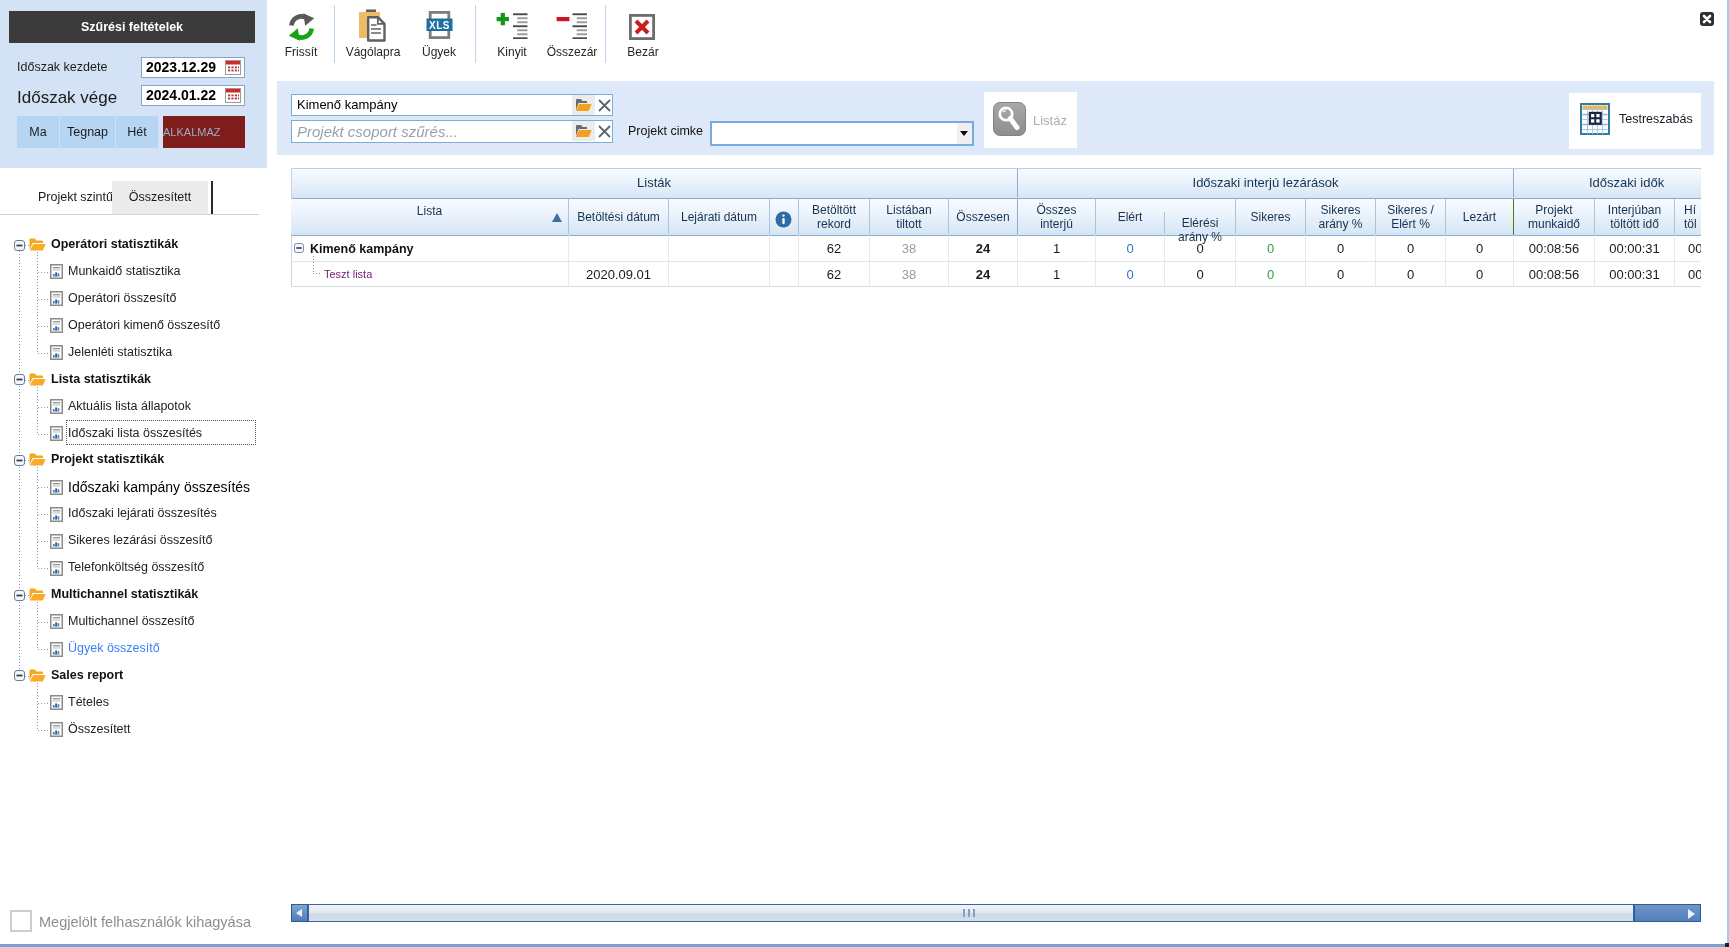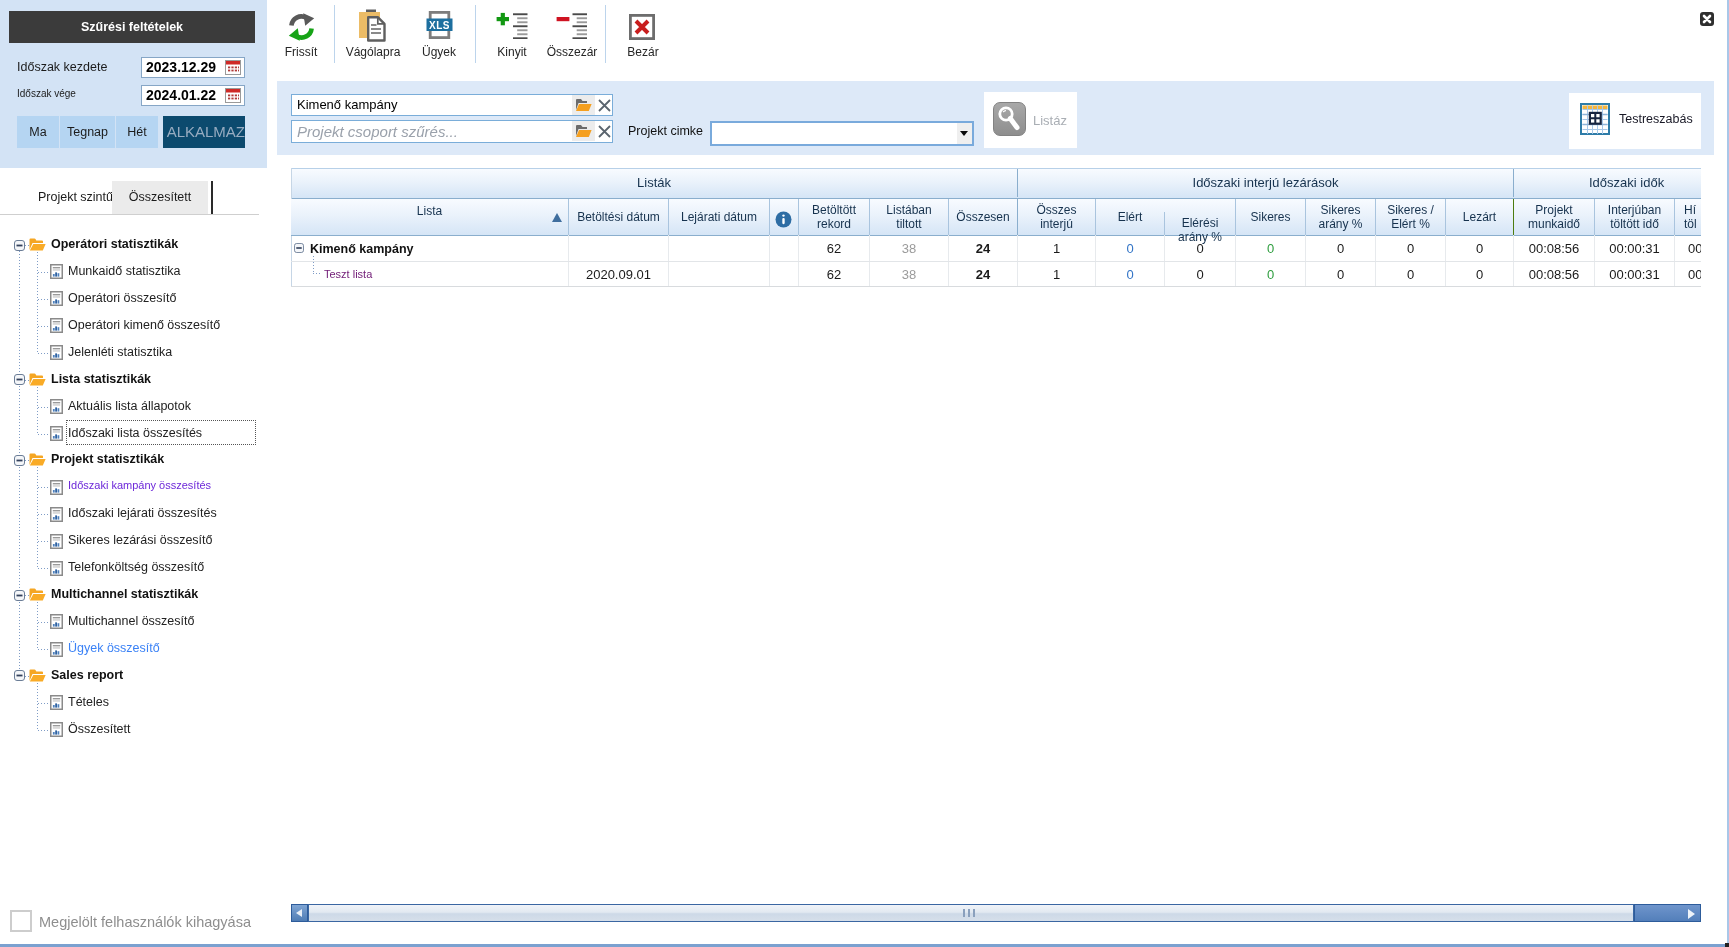--- a/index.html
+++ b/index.html
@@ -19,21 +19,21 @@
 <div class="a" style="left:1700px;top:12px;width:14px;height:14px;background:#2f2f2f;border-radius:3px">
  <svg width="14" height="14">
       <path d="M4 4 L10 10 M10 4 L4 10" stroke="#fff" stroke-width="2.6" stroke-linecap="round"></path>
     </svg>
 </div>
 
 <div class="a" style="left:0;top:0;width:267px;height:168px;background:#d3e3f5"></div>
 <div class="a" style="left:9px;top:11px;width:246px;height:32px;background:#3b3b3b;color:#fff;
  font-size:12.5px;font-weight:bold;text-align:center;line-height:32px">Szűrési feltételek</div>
 <div class="a" style="left:17px;top:60px;font-size:12.5px;color:#1b1b1b">Időszak kezdete</div>
-<div class="a" style="left:17px;top:88px;font-size:10px;color:#1b1b1b">Időszak vége</div>
+<div class="a" style="left:17px;top:88px;font-size:17px;color:#1b1b1b">Időszak vége</div>
 
 <div class="a" style="left:141px;top:57px;width:104px;height:21px;background:#fff;border:1px solid #86a6c6;box-sizing:border-box;
  font-size:14px;font-weight:bold;color:#000;line-height:19px;padding-left:4px">2023.12.29</div>
 <svg class="a" style="left:225px;top:60px" width="16" height="15" viewBox="0 0 16 15">
 <rect x="0.5" y="0.5" width="15" height="14" fill="#fff" stroke="#9a9a9a"></rect>
 <rect x="1" y="1" width="14" height="3.5" fill="#cf2a27"></rect>
 <g fill="#b03a38">
 <rect x="3" y="6.5" width="2.2" height="1.8"></rect>
       <rect x="6.4" y="6.5" width="2.2" height="1.8"></rect>
       <rect x="9.8" y="6.5" width="2.2" height="1.8"></rect>
@@ -56,21 +56,21 @@
 <rect x="3" y="9.6" width="2.2" height="1.8"></rect>
       <rect x="6.4" y="9.6" width="2.2" height="1.8"></rect>
       <rect x="9.8" y="9.6" width="2.2" height="1.8"></rect>
 <rect x="13" y="6.5" width="1" height="1.8"></rect>
       <rect x="13" y="9.6" width="1" height="1.8"></rect>
 </g>
   </svg>
 <div class="a" style="left:17px;top:116px;width:42px;height:32px;background:#b5d5f2;color:#1c1c1c;font-size:12.5px;text-align:center;line-height:32px">Ma</div>
 <div class="a" style="left:60px;top:116px;width:55px;height:32px;background:#b5d5f2;color:#1c1c1c;font-size:12.5px;text-align:center;line-height:32px">Tegnap</div>
 <div class="a" style="left:116px;top:116px;width:42px;height:32px;background:#b5d5f2;color:#1c1c1c;font-size:12.5px;text-align:center;line-height:32px">Hét</div>
-<div class="a" style="left:163px;top:116px;width:82px;height:32px;background:#0c4a6e;color:#98acc1;font-size:15px;text-align:right;line-height:32px">ALKALMAZ</div>
+<div class="a" style="left:163px;top:116px;width:82px;height:32px;background:#7f1d1d;color:#98acc1;font-size:11px;text-align:left;line-height:32px">ALKALMAZ</div>
 
 <div class="a" style="left:10px;top:181px;width:103px;height:33px;font-size:12.5px;color:#1b1b1b;text-align:right;line-height:33px">Projekt szintű</div>
 <div class="a" style="left:112px;top:181px;width:96px;height:33px;background:#ebebeb;font-size:12.5px;color:#1b1b1b;text-align:center;line-height:33px">Összesített</div>
 <div class="a" style="left:211px;top:181px;width:2px;height:34px;background:#2a2a2a"></div>
 <div class="a" style="left:0;top:214px;width:259px;height:1px;background:#cfcfcf"></div>
 
 <div class="a" style="left:10px;top:910px;width:22px;height:22px;border:2px solid #cdcdcd;background:#fff;box-sizing:border-box"></div>
 <div class="a" style="left:39px;top:914px;font-size:14.5px;color:#8e8e8e">Megjelölt felhasználók kihagyása</div>
 
 <div class="dotv" style="left:19px;top:251px;height:419px"></div>
@@ -179,21 +179,21 @@
 </svg>
 <div class="a" style="left:51px;top:452px;font-size:12.5px;font-weight:bold;color:#111;white-space:nowrap">Projekt statisztikák</div>
 <svg class="a" style="left:50px;top:480px" width="13" height="15" viewBox="0 0 13 15">
 <rect x="0.75" y="0.75" width="11.5" height="13.5" fill="#fff" stroke="#8a8a8a" stroke-width="1.5"></rect>
 <rect x="2.8" y="3" width="7.4" height="1.4" fill="#9a9a9a"></rect>
 <rect x="2.8" y="5.4" width="7.4" height="1.1" fill="#c0c0c0"></rect>
 <rect x="2.9" y="10" width="1.8" height="2.6" fill="#4e81bd"></rect>
 <rect x="5.2" y="8.4" width="1.8" height="4.2" fill="#2f61a0"></rect>
 <rect x="7.5" y="9.2" width="1.8" height="3.4" fill="#4e81bd"></rect>
 </svg>
-<div class="a" style="left:68px;top:479px;font-size:11px;color:#6d28d9;white-space:nowrap">Időszaki kampány összesítés</div>
+<div class="a" style="left:68px;top:479px;font-size:14px;color:#000000;white-space:nowrap">Időszaki kampány összesítés</div>
 <svg class="a" style="left:50px;top:507px" width="13" height="15" viewBox="0 0 13 15">
 <rect x="0.75" y="0.75" width="11.5" height="13.5" fill="#fff" stroke="#8a8a8a" stroke-width="1.5"></rect>
 <rect x="2.8" y="3" width="7.4" height="1.4" fill="#9a9a9a"></rect>
 <rect x="2.8" y="5.4" width="7.4" height="1.1" fill="#c0c0c0"></rect>
 <rect x="2.9" y="10" width="1.8" height="2.6" fill="#4e81bd"></rect>
 <rect x="5.2" y="8.4" width="1.8" height="4.2" fill="#2f61a0"></rect>
 <rect x="7.5" y="9.2" width="1.8" height="3.4" fill="#4e81bd"></rect>
 </svg>
 <div class="a" style="left:68px;top:506px;font-size:12.5px;color:#222;white-space:nowrap">Időszaki lejárati összesítés</div>
 <svg class="a" style="left:50px;top:534px" width="13" height="15" viewBox="0 0 13 15">

